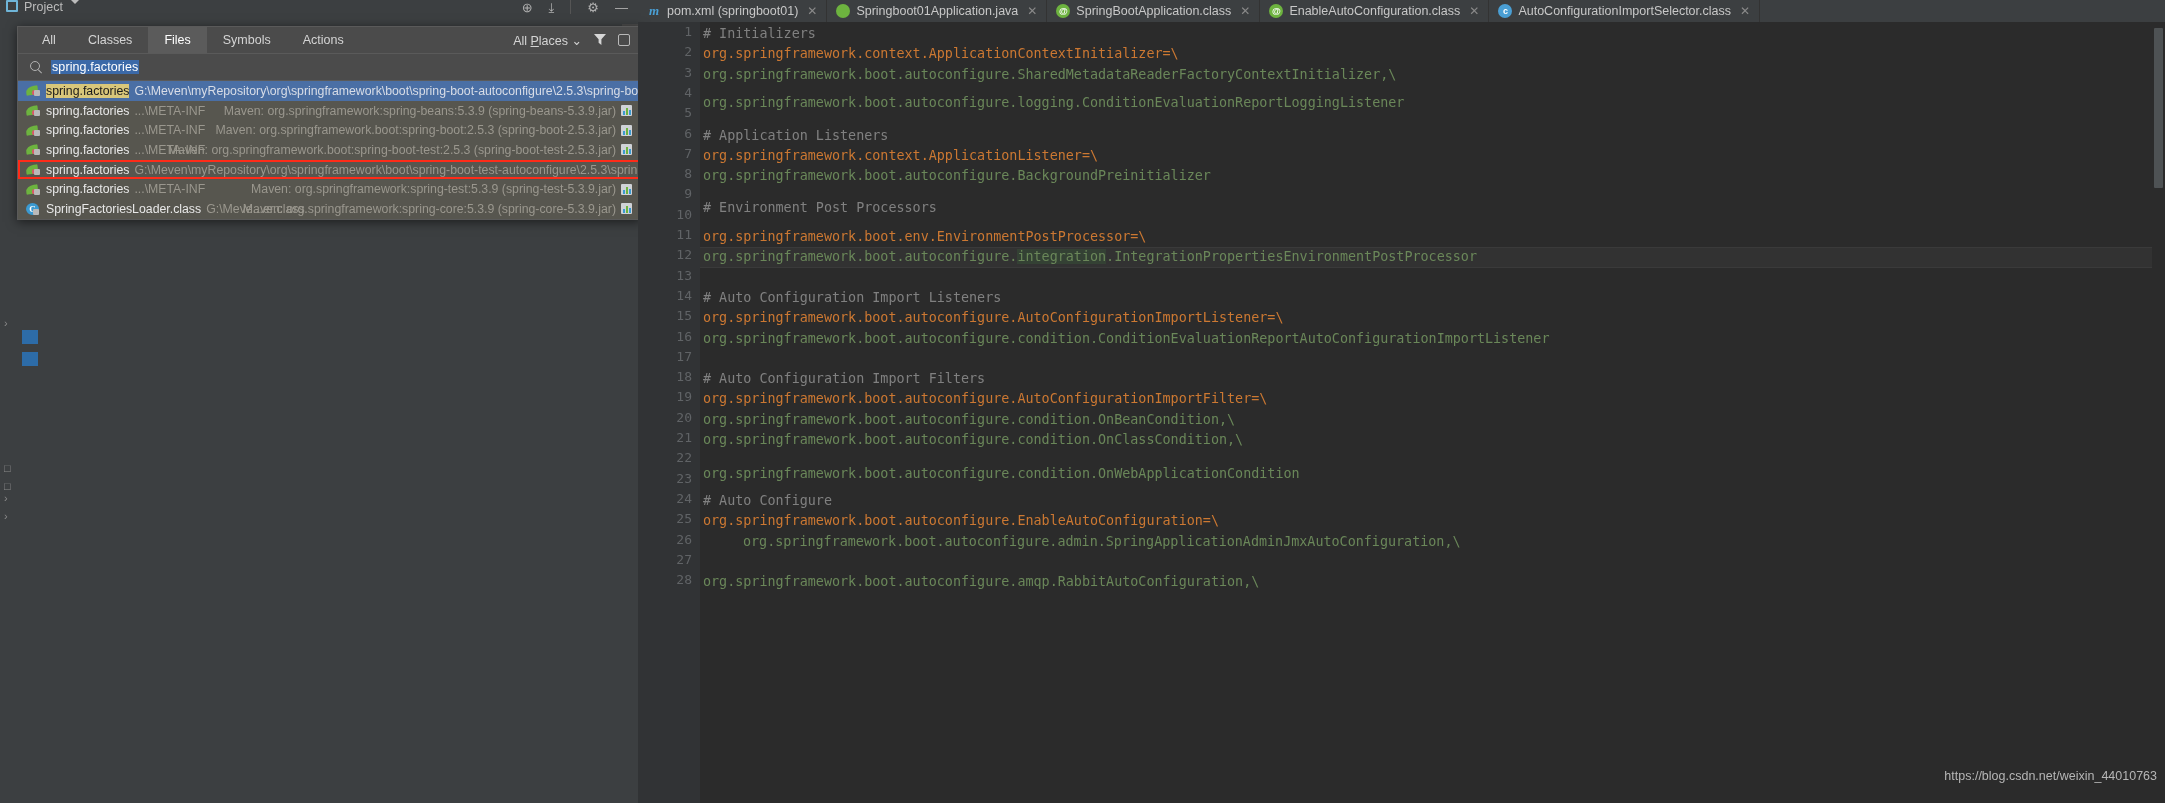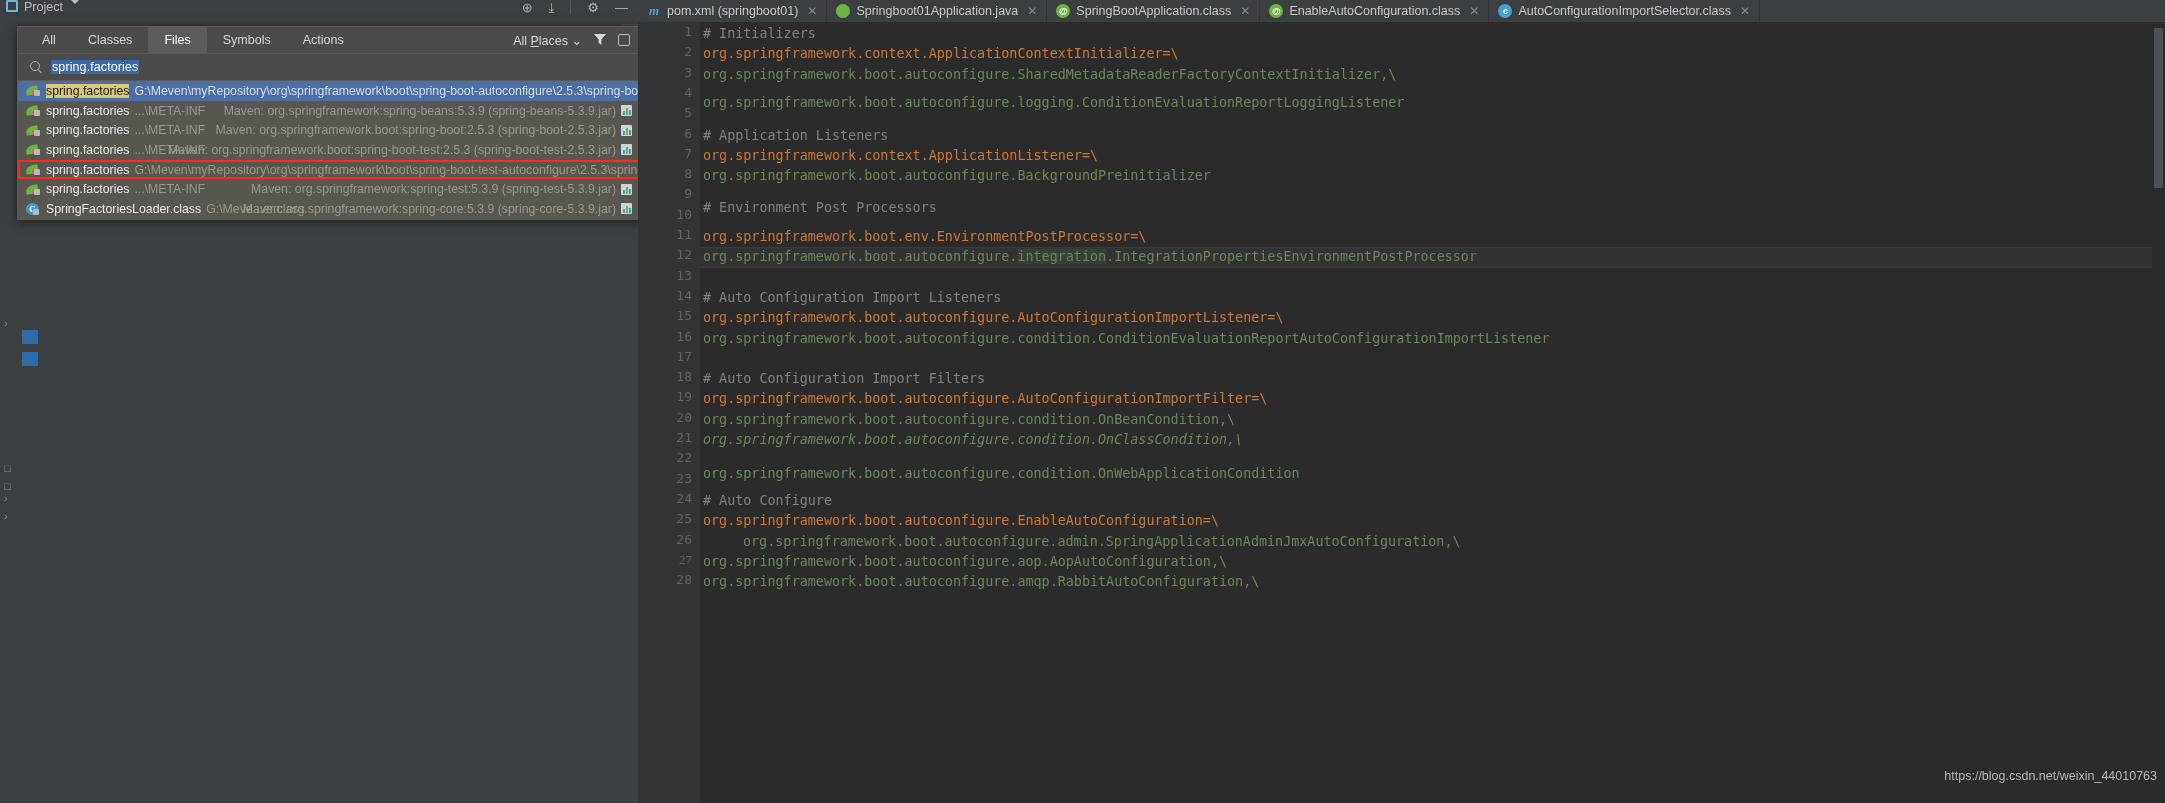--- a/index.html
+++ b/index.html
@@ -436,46 +436,45 @@
       <div class="gline" style="top: 326.8px;">17</div>
       <div class="gline" style="top: 347.1px;">18</div>
       <div class="gline" style="top: 367.4px;">19</div>
       <div class="gline" style="top: 387.7px;">20</div>
       <div class="gline" style="top: 408px;">21</div>
       <div class="gline" style="top: 428.3px;">22</div>
       <div class="gline" style="top: 448.6px;">23</div>
       <div class="gline" style="top: 468.9px;">24</div>
       <div class="gline" style="top: 489.2px;">25</div>
       <div class="gline" style="top: 509.5px;">26</div>
-      <div class="gline" style="top: 529.8px; font-family: Liberation Serif, serif;">27</div>
+      <div class="gline" style="top: 529.8px;">27</div>
       <div class="gline" style="top: 550.1px;">28</div>
     </div>
   <div class="lhl" style="top: 225.3px;"></div>
     <div class="codearea" id="codearea">
       <div class="cline c-comment" style="top: 2px;"># Initializers</div>
       <div class="cline c-key" style="top: 22.3px;">org.springframework.context.ApplicationContextInitializer=\</div>
       <div class="cline c-val" style="top: 42.6px;">org.springframework.boot.autoconfigure.SharedMetadataReaderFactoryContextInitializer,\</div>
       <div class="cline c-val" style="top: 71px;">org.springframework.boot.autoconfigure.logging.ConditionEvaluationReportLoggingListener</div>
       <div class="cline c-comment" style="top: 103.5px;"># Application Listeners</div>
       <div class="cline c-key" style="top: 123.8px;">org.springframework.context.ApplicationListener=\</div>
       <div class="cline c-val" style="top: 144.1px;">org.springframework.boot.autoconfigure.BackgroundPreinitializer</div>
       <div class="cline c-comment" style="top: 176px;"># Environment Post Processors</div>
       <div class="cline c-key" style="top: 205px;">org.springframework.boot.env.EnvironmentPostProcessor=\</div>
       <div class="cline c-val" style="top: 225.3px;">org.springframework.boot.autoconfigure.<span class="tokhl">integration</span>.IntegrationPropertiesEnvironmentPostProcessor</div>
       <div class="cline c-comment" style="top: 265.9px;"># Auto Configuration Import Listeners</div>
       <div class="cline c-key" style="top: 286.2px;">org.springframework.boot.autoconfigure.AutoConfigurationImportListener=\</div>
       <div class="cline c-val" style="top: 306.5px;">org.springframework.boot.autoconfigure.condition.ConditionEvaluationReportAutoConfigurationImportListener</div>
       <div class="cline c-comment" style="top: 347.1px;"># Auto Configuration Import Filters</div>
       <div class="cline c-key" style="top: 367.4px;">org.springframework.boot.autoconfigure.AutoConfigurationImportFilter=\</div>
       <div class="cline c-val" style="top: 387.7px;">org.springframework.boot.autoconfigure.condition.OnBeanCondition,\</div>
-      <div class="cline c-val" style="top: 408px; font-style: italic;">org.springframework.boot.autoconfigure.condition.OnClassCondition,\</div>
+      <div class="cline c-val" style="top: 408px;">org.springframework.boot.autoconfigure.condition.OnClassCondition,\</div>
       <div class="cline c-val" style="top: 442px;">org.springframework.boot.autoconfigure.condition.OnWebApplicationCondition</div>
       <div class="cline c-comment" style="top: 468.9px;"># Auto Configure</div>
       <div class="cline c-key" style="top: 489.2px;">org.springframework.boot.autoconfigure.EnableAutoConfiguration=\</div>
       <div class="cline c-val" style="top: 509.5px; margin-left: 40px;">org.springframework.boot.autoconfigure.admin.SpringApplicationAdminJmxAutoConfiguration,\</div>
-      <div class="cline c-val" style="top: 529.8px;">org.springframework.boot.autoconfigure.aop.AopAutoConfiguration,\</div>
       <div class="cline c-val" style="top: 550.1px;">org.springframework.boot.autoconfigure.amqp.RabbitAutoConfiguration,\</div>
     </div>
   <div class="editor-scroll">
     <div class="thumb"></div>
   </div>
   <div class="watermark">https://blog.csdn.net/weixin_44010763</div>
 </div>
 
 </body></html>

